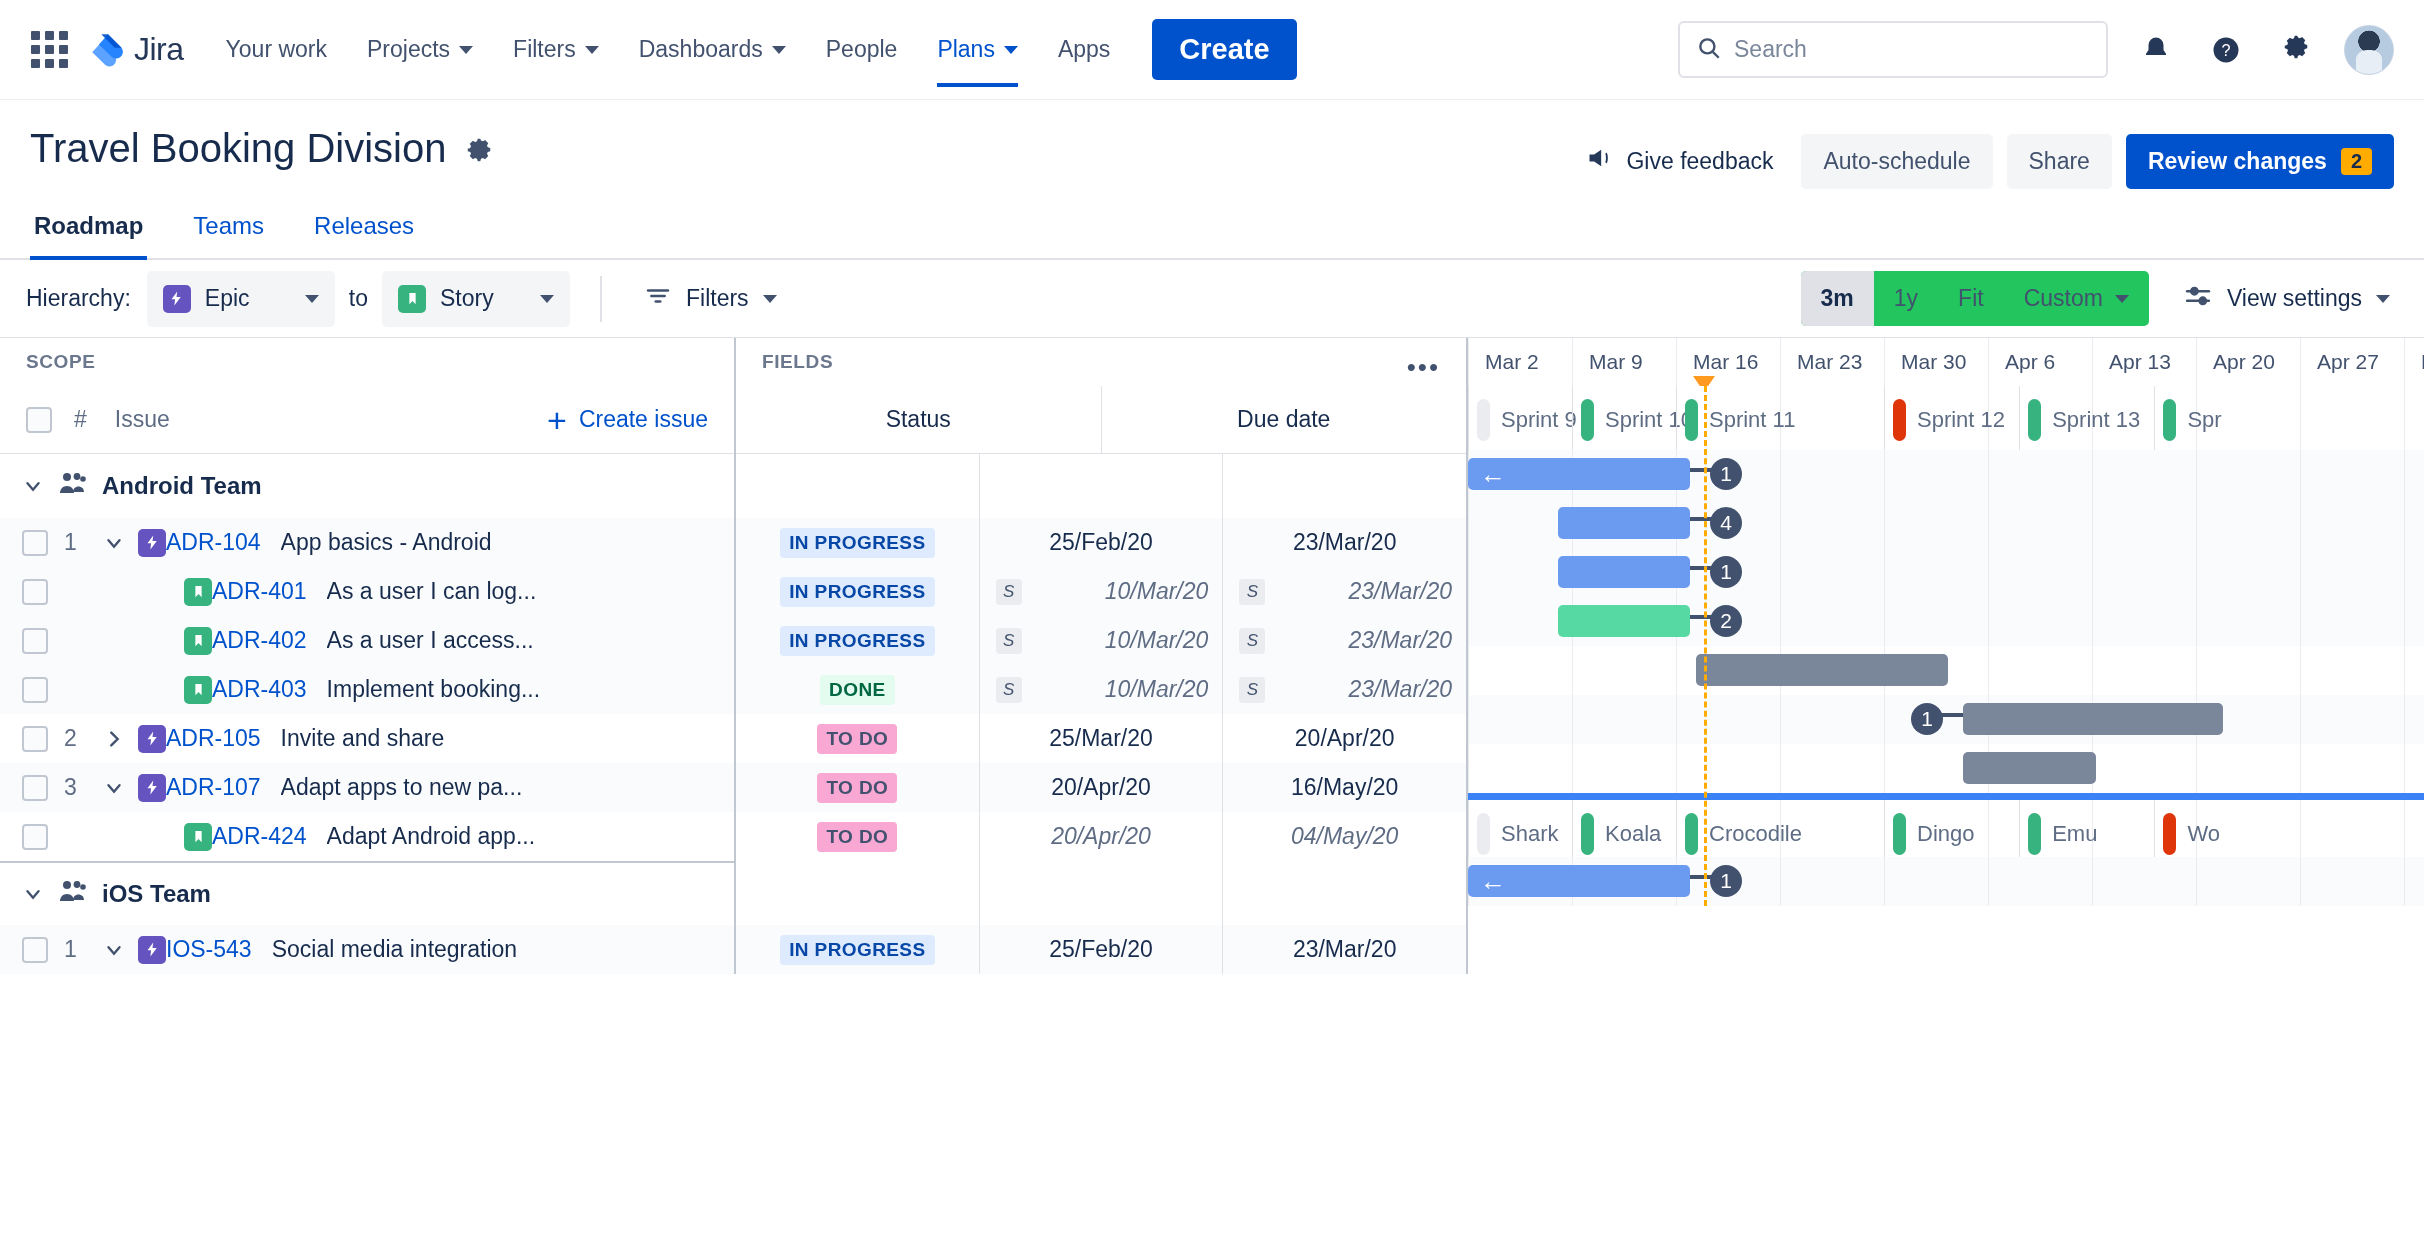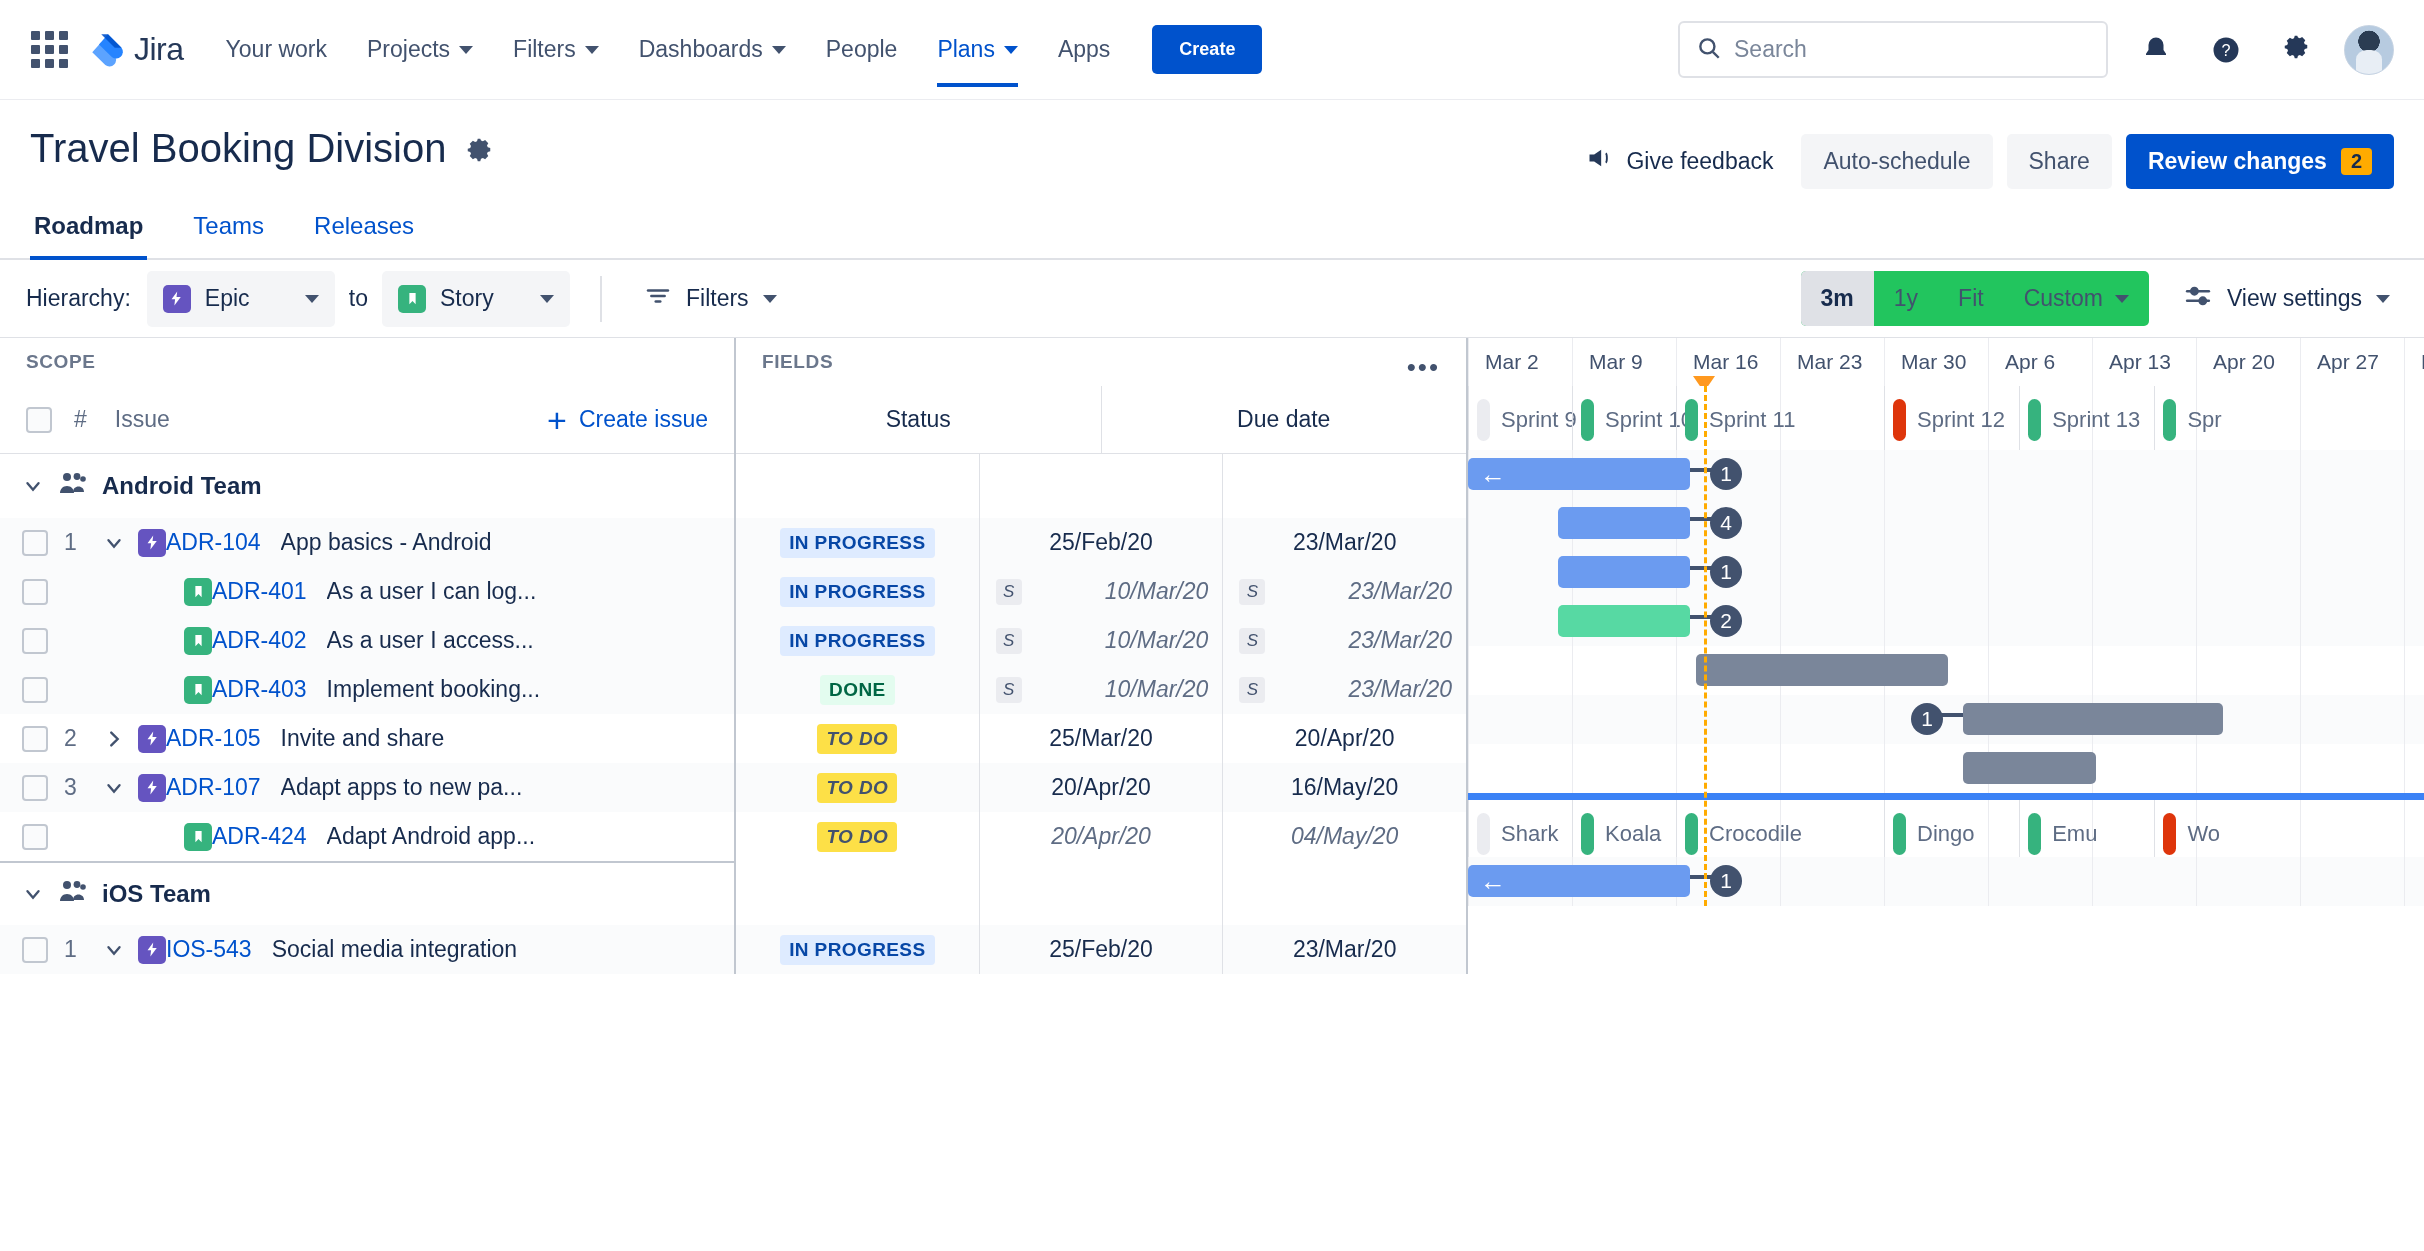--- a/index.html
+++ b/index.html
@@ -30,21 +30,21 @@
     position:relative; height:74px;
   }
   .nav-item.active { color:#0052CC; }
   .nav-item.active::after {
     content:''; position:absolute; left:20px; right:20px; bottom:0;
     height:4px; background:#0052CC;
   }
   .caret { width:0;height:0;border-left:7px solid transparent;border-right:7px solid transparent;
     border-top:8px solid #42526E; display:inline-block; }
   .create-btn {
-    background:#0052CC; color:#fff; font-size:18px; font-weight:700;
+    background:#0052CC; color:#fff; font-size:29px; font-weight:700;
     padding: 14px 27px; border-radius:5px; margin-left:22px; cursor:pointer;
   }
   .nav-right { margin-left:auto; display:flex; align-items:center; gap:26px; }
   .searchbox {
     width:430px; height:57px; border:2px solid #DFE1E6; border-radius:6px;
     display:flex; align-items:center; padding:0 16px; gap:12px; background:#fff; cursor:text;
   }
   .search-ph { font-size:23px; color:#7A869A; }
   .icon-btn { width:44px;height:44px;display:flex;align-items:center;justify-content:center;cursor:pointer;color:#42526E; }
   .avatar {
@@ -115,21 +115,21 @@
   .rownum { width:34px; font-size:23px; color:#5E6C84; text-align:left; margin-left:16px; }
   .issue-key { font-size:23px; color:#0052CC; cursor:pointer; }
   .issue-sum { font-size:23px; color:#172B4D; margin-left:20px; white-space:nowrap; overflow:hidden; }
   .f-row { height:49px; display:flex; }
   .f-row.alt { background:#FAFBFC; }
   .f-cell { flex:1; display:flex; align-items:center; justify-content:center; border-left:1px solid #DFE1E6; position:relative; }
   .f-cell:first-child { border-left:none; }
   .lozenge { font-size:19px; font-weight:700; letter-spacing:0.4px; padding:4px 9px; border-radius:4px; }
   .lz-prog { background:#DEEBFF; color:#0747A6; }
   .lz-done { background:#E3FCEF; color:#006644; }
-  .lz-todo { background:#fde047; color:#42526E;font-style:italic; }
+  .lz-todo { background:#f9a8d4; color:#42526E; }
   .datetext { font-size:23px; color:#172B4D; }
   .datetext.derived { font-style:italic; color:#5E6C84; }
   .sbadge { width:26px;height:26px;background:#EBECF0;color:#42526E;border-radius:4px;font-size:17px;
     display:flex;align-items:center;justify-content:center;font-style:italic;position:absolute;left:16px; }
   .f-cell .dt-right { position:absolute; right:14px; }
   
   .tl-dates { height:48px; display:flex; position:relative; }
   .tl-col { flex:none; border-left:1px solid #EBECF0; display:flex; align-items:center; padding-left:16px;
     font-size:21px; color:#42526E; height:100%; }
   .tl-sprints { height:68px; display:flex; border-bottom:1px solid #DFE1E6; position:relative; }

